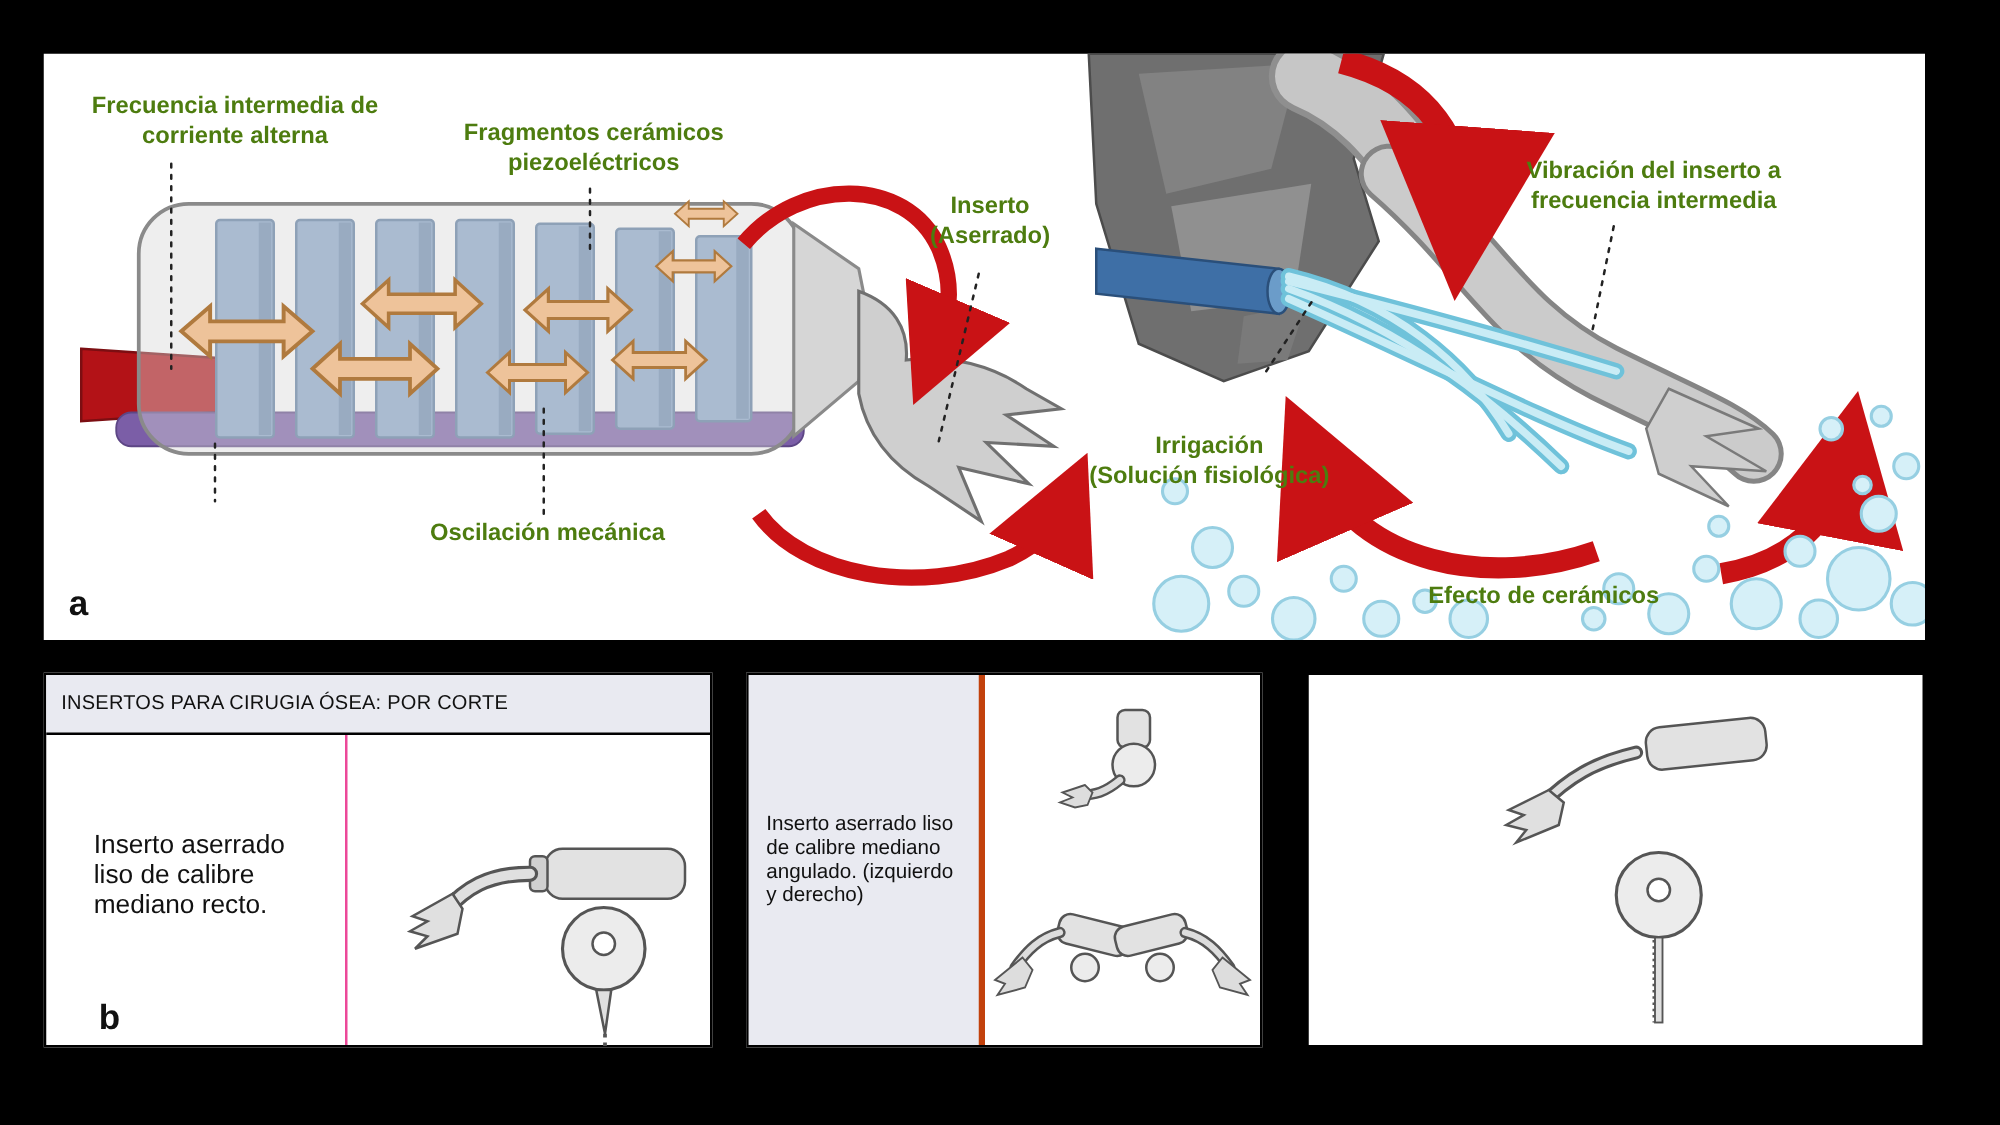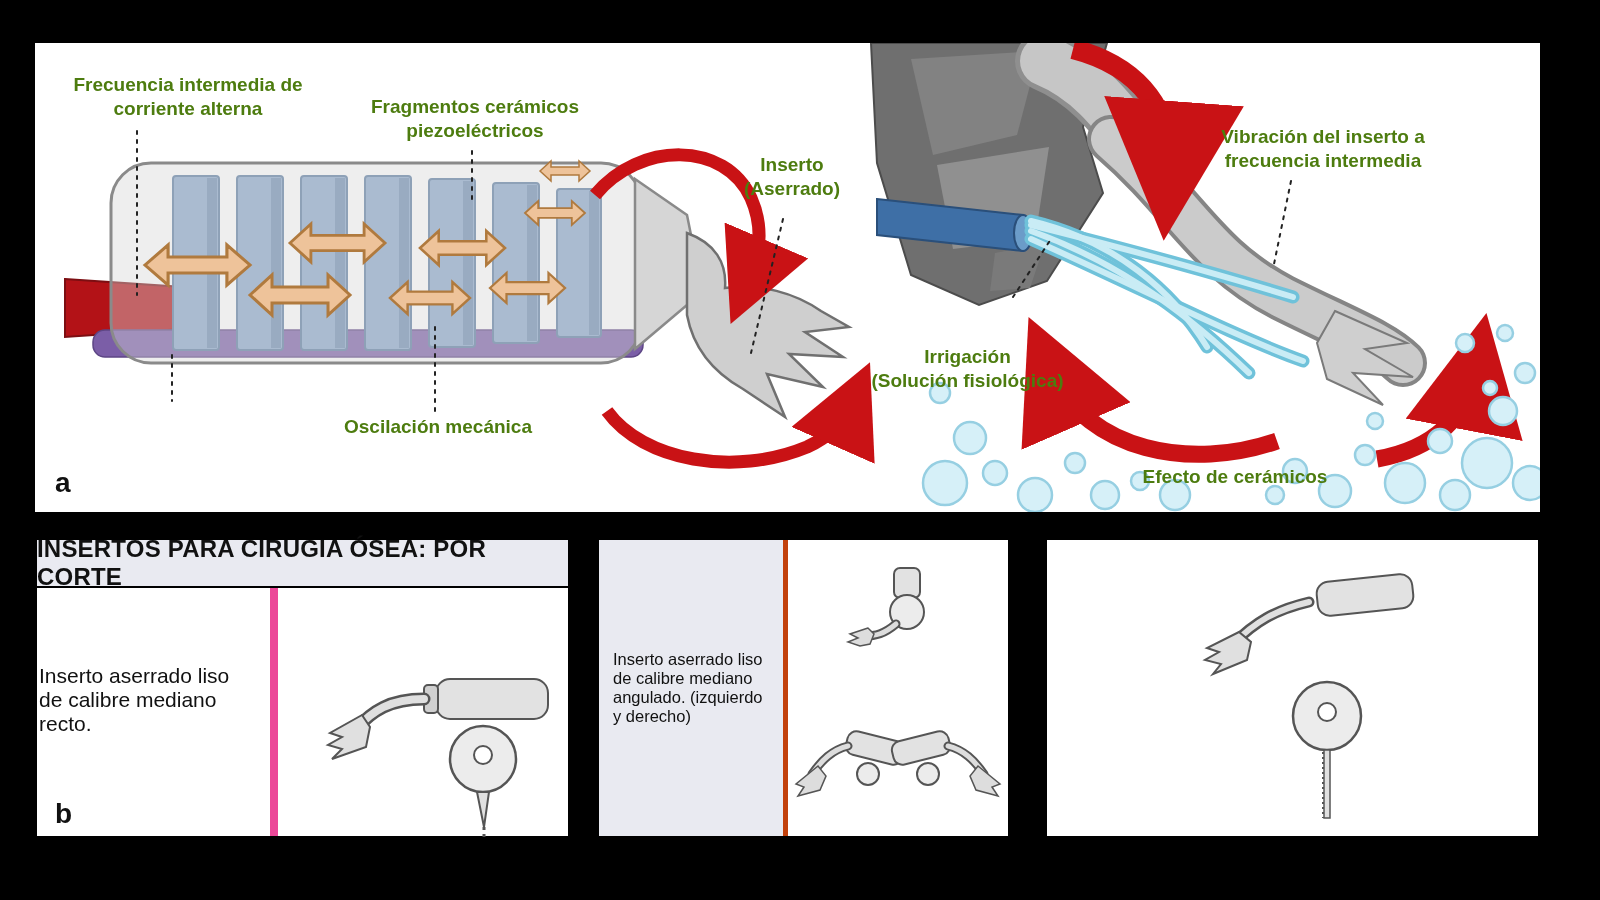--- a/index.html
+++ b/index.html
@@ -14,26 +14,26 @@
   .lbl{
     position:absolute;font-weight:bold;font-size:19px;line-height:1.25;
     text-align:center;white-space:pre-line;color:#4d7c0f;
   }
   .corner-label{position:absolute;font-weight:bold;font-size:28px;}
   
   .bbox{position:absolute;background:#fff;border:2px solid #000;box-sizing:border-box;display:flex;flex-direction:column;}
   #box1{left:35px;top:538px;width:535px;height:300px;}
   #box1 .hdr{
     height:46px;background:#e9eaf1;border-bottom:2px solid #000;
-    display:flex;align-items:center;
-    font-weight:bold;font-size:24px;letter-spacing:.2px;
+    display:flex;align-items:center;padding-left:12px;
+    font-weight:normal;font-size:16px;letter-spacing:.2px;
   }
   #box1 .row{flex:1;display:flex;min-height:0;}
   .cell-text{box-sizing:border-box;display:flex;align-items:center;}
-  #box1 .cell-text{width:242px;border-right:8px solid #ec4899;padding:10px 14px 34px 2px;font-size:21px;position:relative;}
+  #box1 .cell-text{width:242px;border-right:2px solid #ec4899;padding:10px 14px 34px 14px;font-size:21px;position:relative;margin-left:24px;}
   .cell-img{flex:1;display:flex;align-items:center;justify-content:center;background:#fff;}
   #box2{left:597px;top:538px;width:413px;height:300px;flex-direction:row;}
   #box2 .cell-text{width:190px;background:#e9eaf1;border-right:5px solid #c2410c;padding:12px 14px;font-size:16.5px;}
   #box3{left:1045px;top:538px;width:495px;height:300px;flex-direction:row;}
   #box3 .cell-text{width:224px;border-right:2px solid #000;padding:12px 16px;font-size:22px;}
   #box1 .corner-label{left:18px;bottom:6px;top:auto;}
 </style>
 </head>
 <body>
 

